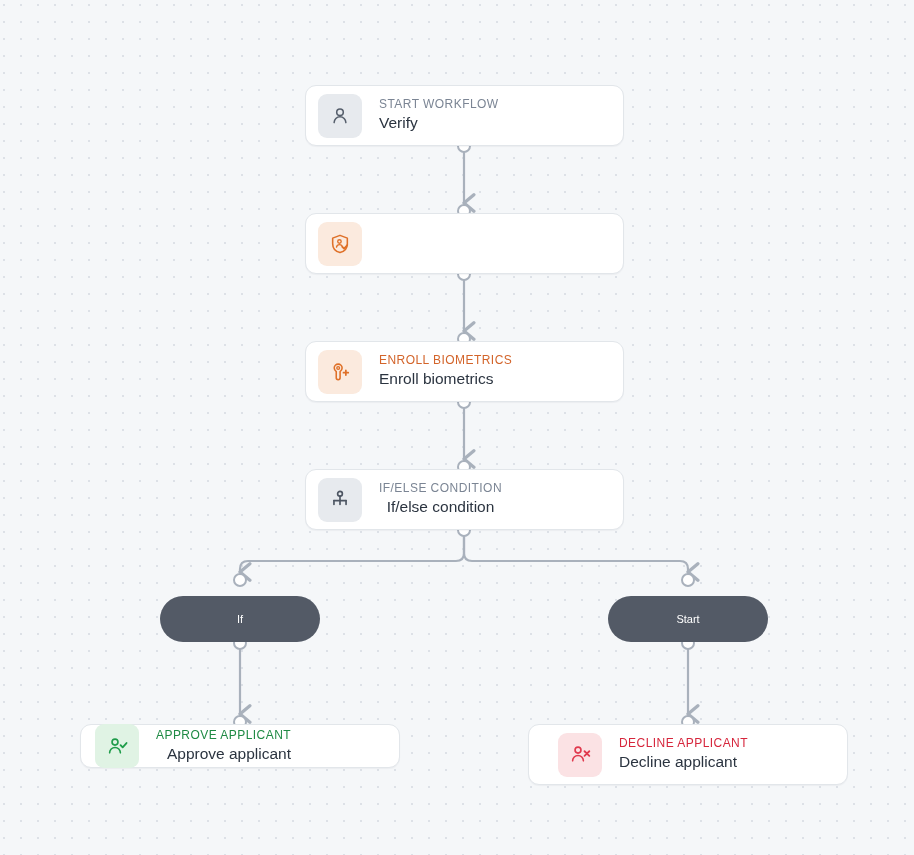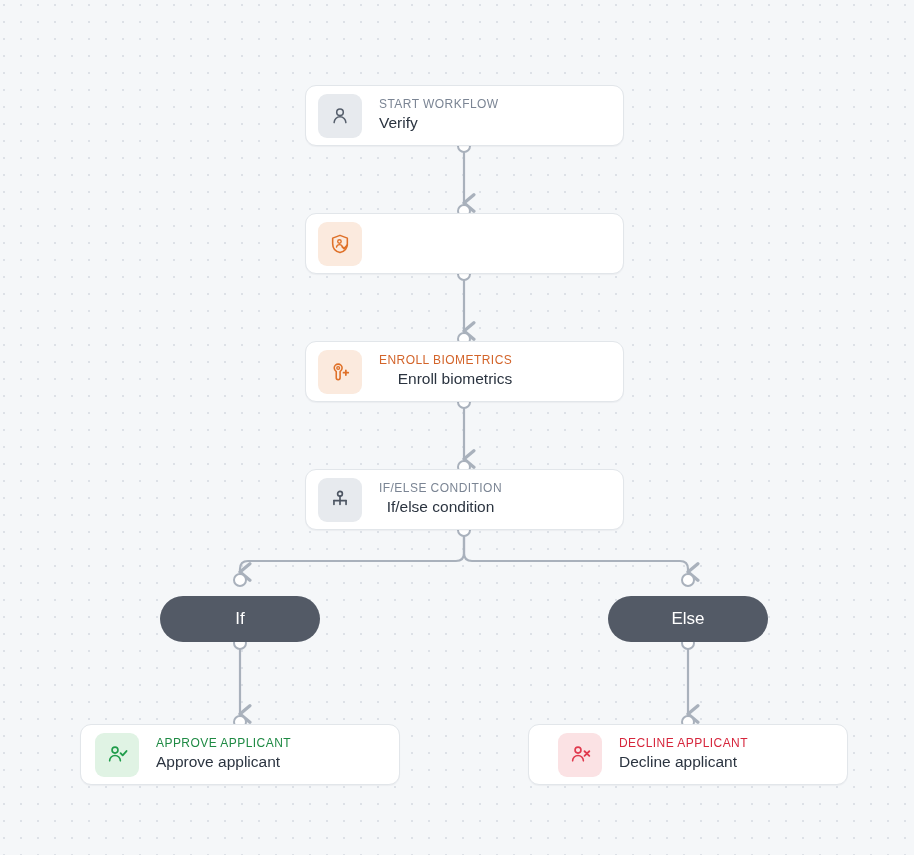--- a/index.html
+++ b/index.html
@@ -88,21 +88,21 @@
   
   .branch-pill {
     position: absolute;
     box-sizing: border-box;
     background: #535a66;
     border-radius: 24px;
     display: flex;
     align-items: center;
     justify-content: center;
     color: #ffffff;
-    font-size: 17px;
+    font-size: 11px;
   }
 </style>
 </head>
 <body>
 
 <div id="canvas">
 
   <svg id="edges" viewBox="0 0 914 855" width="914" height="855">
     <defs>
       <marker id="arrow" viewBox="0 0 12 12" refX="6" refY="10" markerWidth="9" markerHeight="9" orient="auto">
@@ -155,21 +155,21 @@
     <div class="node-tile tile-orange">
       <svg width="22" height="22" viewBox="0 0 24 24">
         <path d="M12 2.6 20 5.6v6.1c0 4.6-3.3 8.4-8 9.7-4.7-1.3-8-5.1-8-9.7V5.6Z" fill="none" stroke="#df7028" stroke-width="1.7" stroke-linejoin="round"></path>
         <circle cx="11.4" cy="9.3" r="1.9" fill="none" stroke="#df7028" stroke-width="1.5"></circle>
         <path d="M8.2 15.4a3.3 3.3 0 0 1 6.5 0" fill="none" stroke="#df7028" stroke-width="1.5" stroke-linecap="round"></path>
         <path d="M14.6 15.1 16.4 17 20 13.1" fill="none" stroke="#df7028" stroke-width="1.9" stroke-linecap="round" stroke-linejoin="round"></path>
       </svg>
     </div>
   </div>
 
-  <div class="node" style="left:305px; top:341px; width:319px; height:61px;text-align:right;">
+  <div class="node" style="left:305px; top:341px; width:319px; height:61px;">
     <div class="node-tile tile-orange">
       <svg width="22" height="22" viewBox="0 0 24 24">
         <path d="M10 3.4a4.3 4.3 0 0 1 4.3 4.3c0 1.9-1.2 3.1-2.2 3.8v6.8a2.1 2.1 0 0 1-4.2 0v-6.8c-1-0.7-2.2-1.9-2.2-3.8A4.3 4.3 0 0 1 10 3.4Z" fill="none" stroke="#df7028" stroke-width="1.7" stroke-linejoin="round"></path>
         <circle cx="10" cy="7.6" r="1.5" fill="none" stroke="#df7028" stroke-width="1.5"></circle>
         <path d="M18.4 10.2v5.2M15.8 12.8h5.2" fill="none" stroke="#df7028" stroke-width="1.9" stroke-linecap="round"></path>
       </svg>
     </div>
     <div class="node-text">
       <span class="node-eyebrow eyebrow-orange">ENROLL BIOMETRICS</span>
       <span class="node-title">Enroll biometrics</span>
@@ -188,24 +188,24 @@
     <div class="node-text">
       <span class="node-eyebrow eyebrow-gray">IF/ELSE CONDITION</span>
       <span class="node-title">If/else condition</span>
     </div>
   </div>
 
   <div class="branch-pill" style="left:160px; top:596px; width:160px; height:46px;">
     <span>If</span>
   </div>
   <div class="branch-pill" style="left:608px; top:596px; width:160px; height:46px;">
-    <span>Else</span>
-  </div>
-
-  <div class="node" style="left:80px; top:724px; width:320px; height:61px; padding-left:14px;">
+    <span>Start</span>
+  </div>
+
+  <div class="node" style="left:80px; top:724px; width:320px; height:44px; padding-left:14px;text-align:right;">
     <div class="node-tile tile-green">
       <svg width="23" height="23" viewBox="0 0 24 24">
         <circle cx="9.4" cy="7.4" r="3.1" fill="none" stroke="#1f9c4a" stroke-width="1.7"></circle>
         <path d="M3.8 18.6a5.6 5.6 0 0 1 11.2 0" fill="none" stroke="#1f9c4a" stroke-width="1.7" stroke-linecap="round"></path>
         <path d="M15.2 10.6 17.4 12.9 21.4 8.4" fill="none" stroke="#1f9c4a" stroke-width="1.9" stroke-linecap="round" stroke-linejoin="round"></path>
       </svg>
     </div>
     <div class="node-text">
       <span class="node-eyebrow eyebrow-green">APPROVE APPLICANT</span>
       <span class="node-title">Approve applicant</span>

